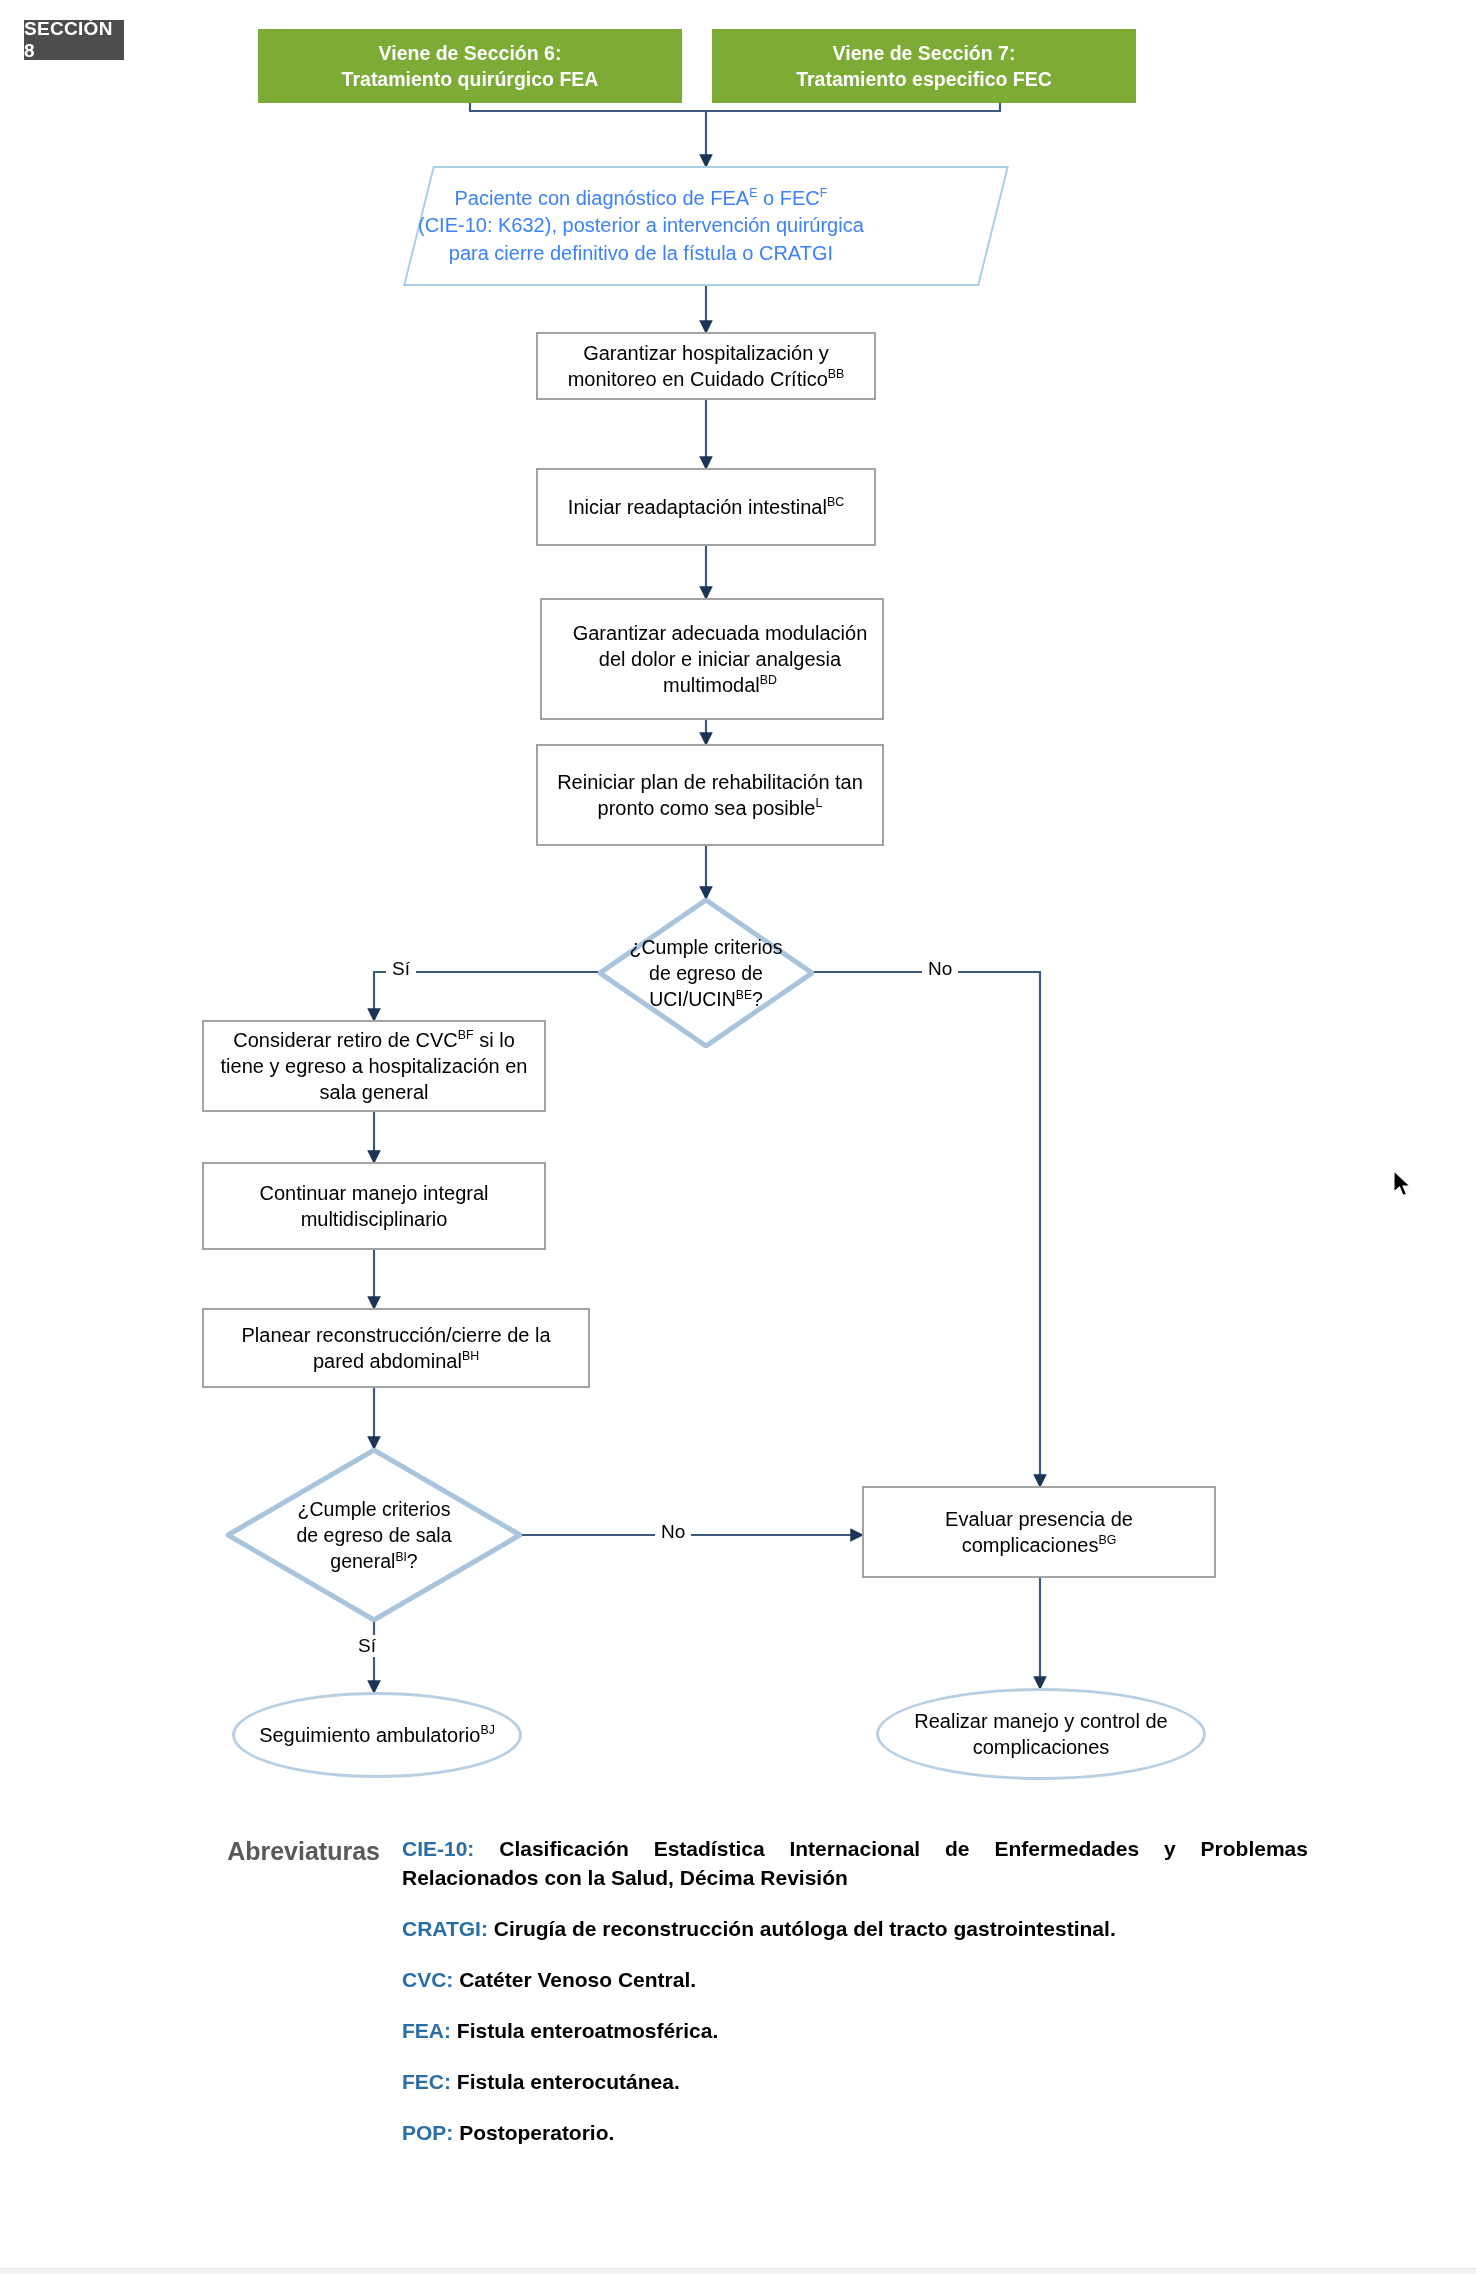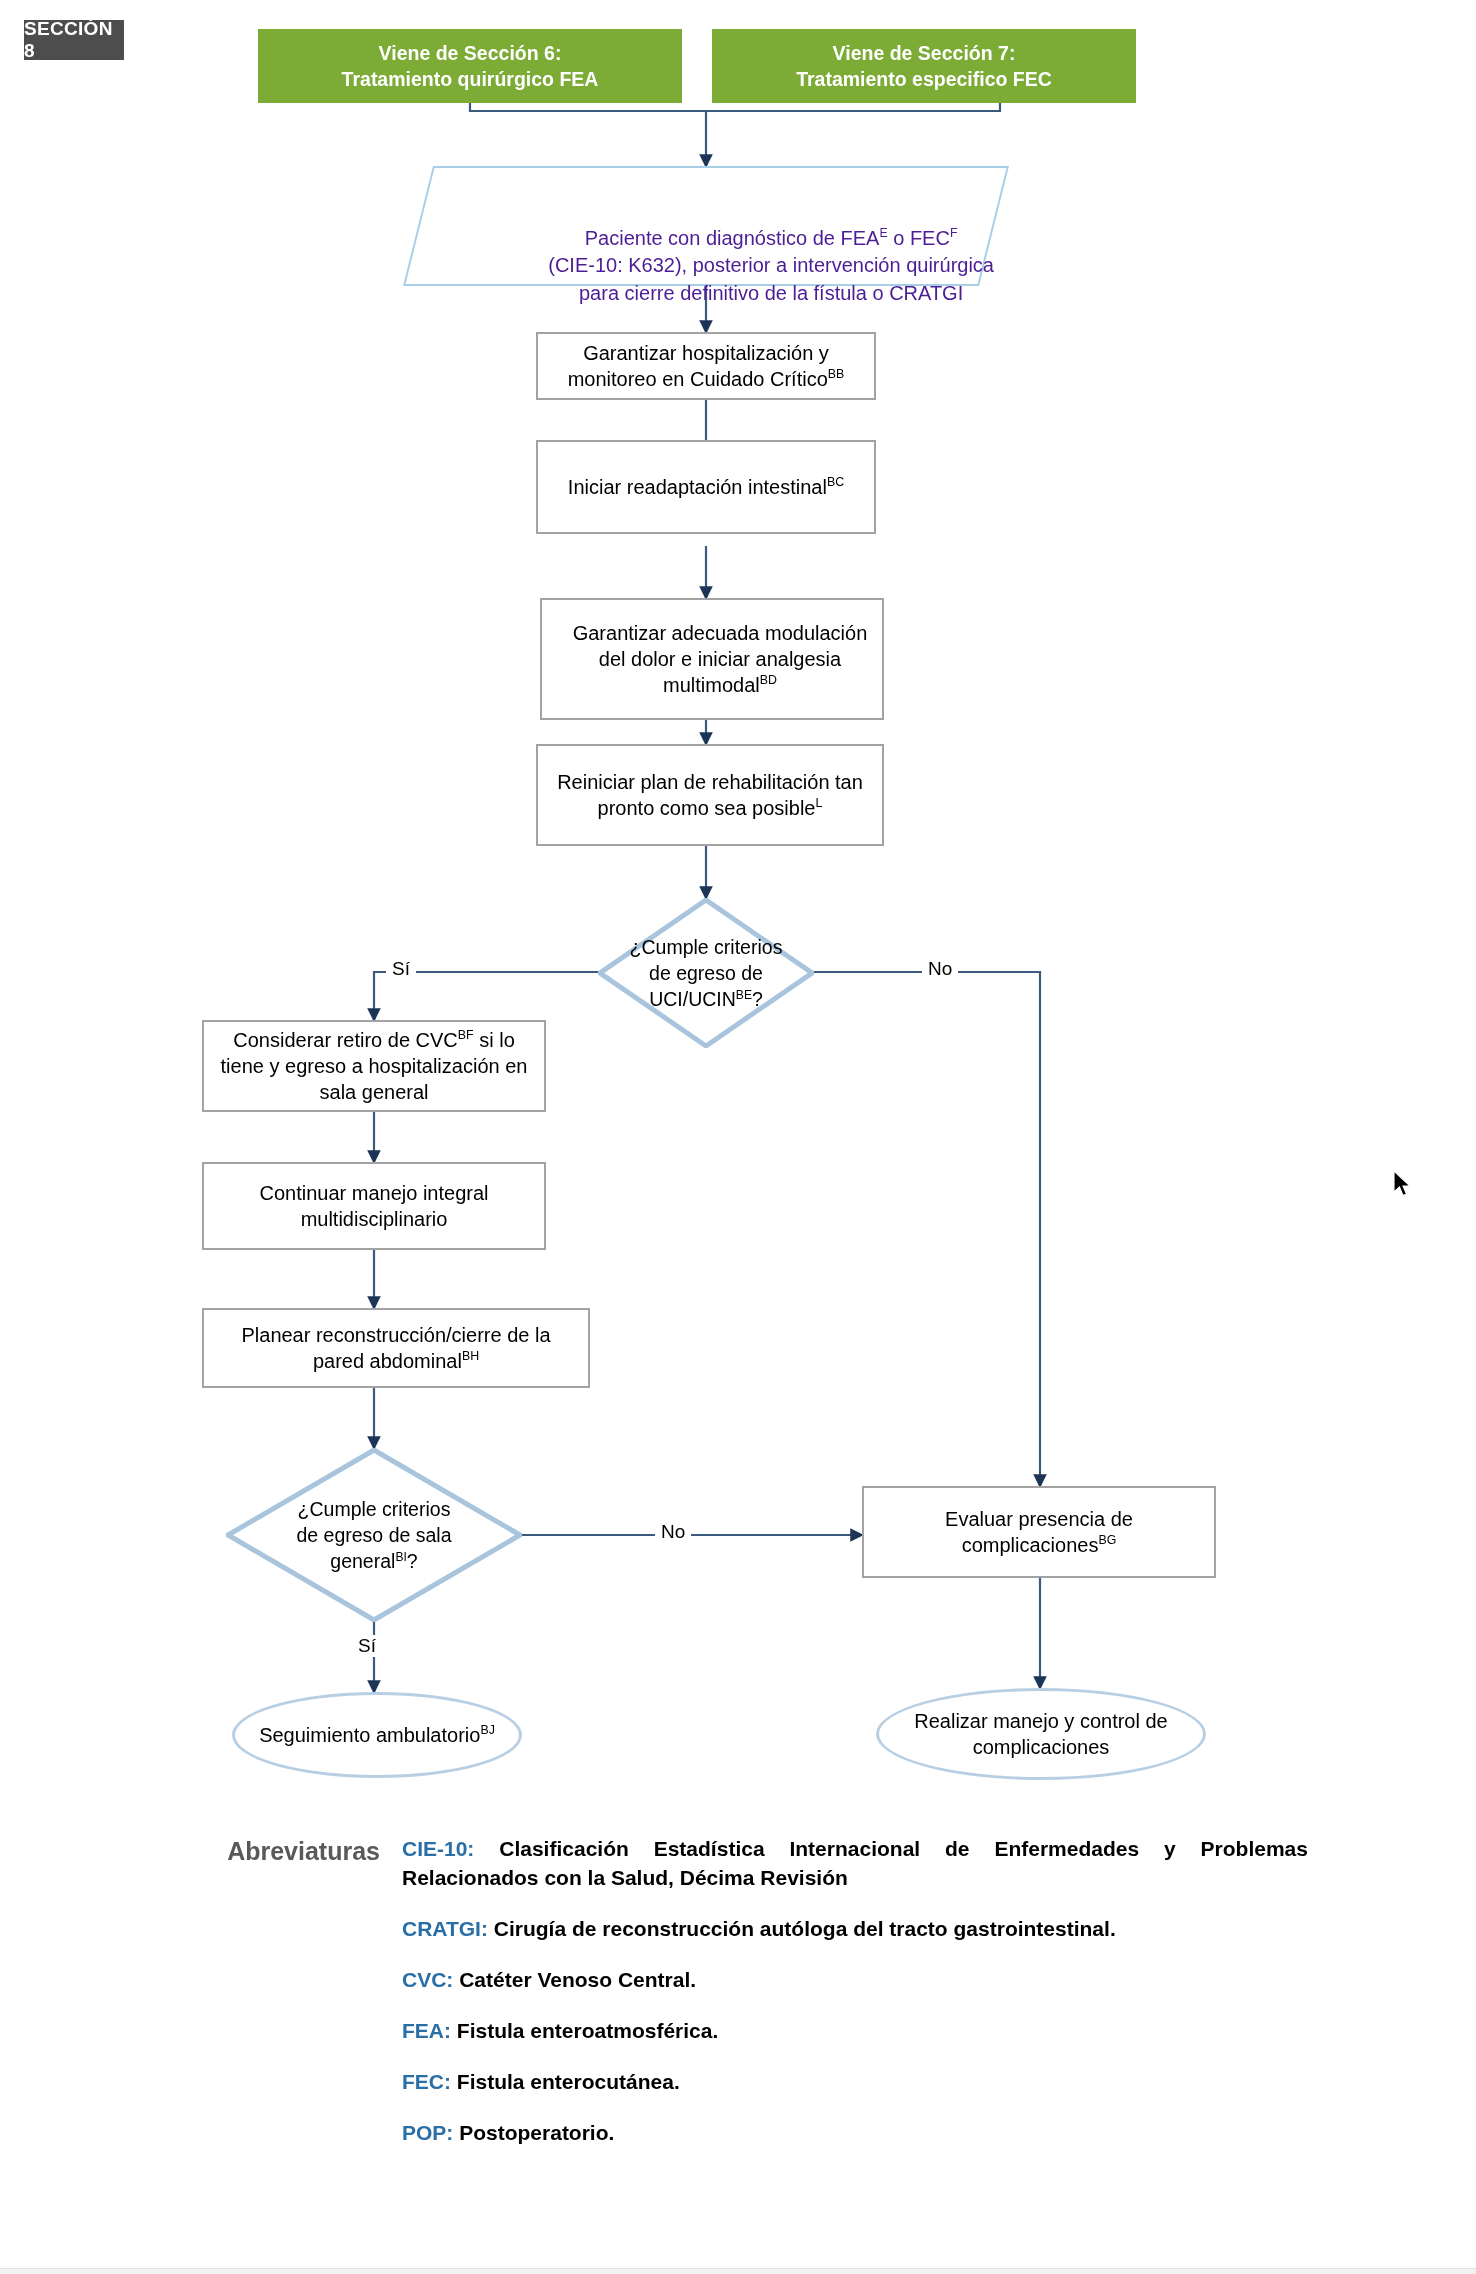--- a/index.html
+++ b/index.html
@@ -56,23 +56,23 @@
   }
   .parallelogram .shape {
     position:absolute; left:0; top:0; width:100%; height:100%;
     background:#ffffff;
     border:2px solid #a9cfe8;
     transform: skewX(-14deg);
   }
   .parallelogram .label {
     position:relative; z-index:2;
     width:100%; height:100%;
-    display:flex; align-items:center; justify-content:flex-end;
+    display:flex; align-items:center; justify-content:flex-start;
     text-align:center;
-    font-size:20px; line-height:1.38; color:#4c1d95;margin-top:40px;
+    font-size:20px; line-height:1.38; color:#3b82f6;
   }
 
   
   .process {
     background:#ffffff;
     border:2px solid #a3a3a3;
     font-size:20px;
   }
 
   
@@ -222,21 +222,21 @@
 
   <div class="node process" style="left:536px; top:332px; width:340px; height:68px;">
     <div class="txt">
       <div>Garantizar hospitalización y</div>
       <div>
         <span>monitoreo en Cuidado Crítico</span><sup>BB</sup>
       </div>
     </div>
   </div>
 
-  <div class="node process" style="left:536px; top:440px; width:340px; height:94px;">
+  <div class="node process" style="left:536px; top:468px; width:340px; height:78px;">
     <div class="txt">
       <div>
         <span>Iniciar readaptación intestinal</span><sup>BC</sup>
       </div>
     </div>
   </div>
 
   <div class="node process" style="left:540px; top:598px; width:344px; height:122px;padding-left:16px;">
     <div class="txt">
       <div>Garantizar adecuada modulación</div>

